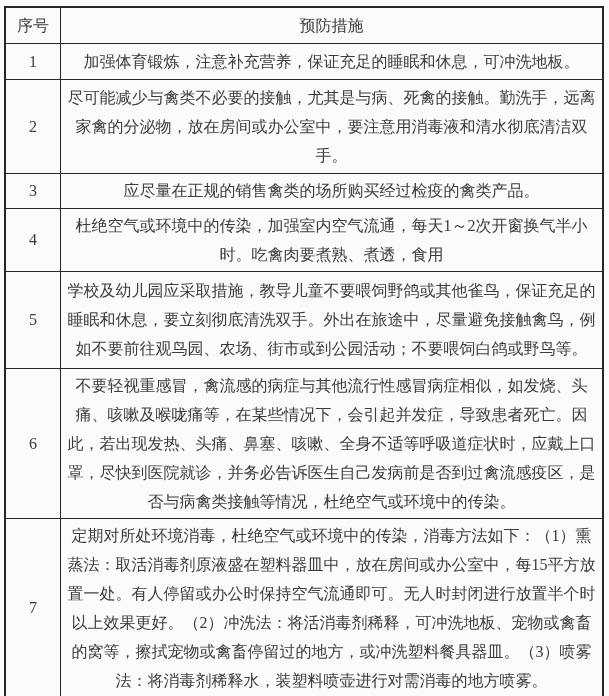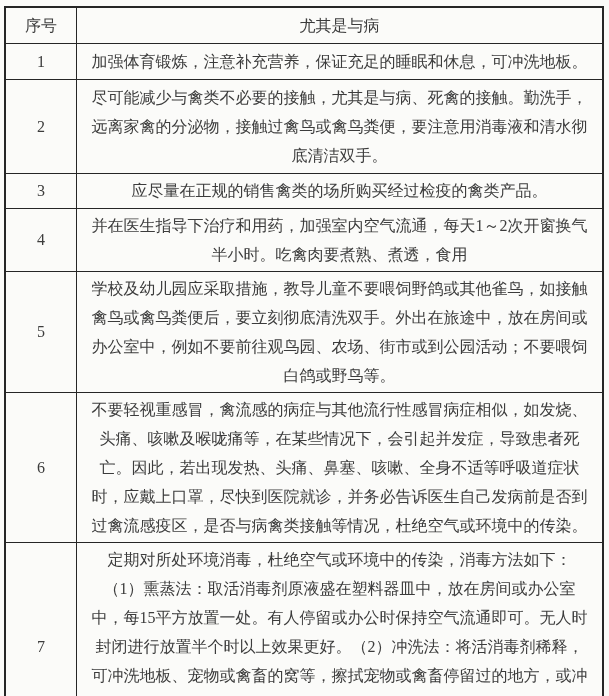--- a/index.html
+++ b/index.html
@@ -23,21 +23,21 @@
     table-layout: fixed;
     background: transparent;
   }
   .doc-table td, .doc-table th {
     border: 1px solid #262626;
     font-size: 16px;
     font-weight: normal;
     line-height: 29px;
     text-align: center;
     vertical-align: middle;
-    padding: 2px 11px;
+    padding: 2px 3px;
     letter-spacing: 0;
     word-break: break-all;
   }
   .doc-table {
     border: 2px solid #262626;
   }
   .col-no {
     width: 48px;
   }
   
@@ -50,41 +50,41 @@
   tr.h-r6 { height: 150px; }
   tr.h-r7 { height: 174px; }
 </style>
 </head>
 <body>
 
 <table class="doc-table">
   <tbody>
     <tr class="h-header">
       <td class="col-no">序号</td>
-      <td>尤其是与病</td>
+      <td>预防措施</td>
     </tr>
     <tr class="h-r1">
       <td class="col-no">1</td>
       <td>加强体育锻炼，注意补充营养，保证充足的睡眠和休息，可冲洗地板。</td>
     </tr>
     <tr class="h-r2">
       <td class="col-no">2</td>
-      <td>尽可能减少与禽类不必要的接触，尤其是与病、死禽的接触。勤洗手，远离家禽的分泌物，接触过禽鸟或禽鸟粪便，要注意用消毒液和清水彻底清洁双手。</td>
+      <td>尽可能减少与禽类不必要的接触，尤其是与病、死禽的接触。勤洗手，远离家禽的分泌物，放在房间或办公室中，要注意用消毒液和清水彻底清洁双手。</td>
     </tr>
     <tr class="h-r3">
       <td class="col-no">3</td>
       <td>应尽量在正规的销售禽类的场所购买经过检疫的禽类产品。</td>
     </tr>
     <tr class="h-r4">
       <td class="col-no">4</td>
-      <td>并在医生指导下治疗和用药，加强室内空气流通，每天1～2次开窗换气半小时。吃禽肉要煮熟、煮透，食用</td>
+      <td>杜绝空气或环境中的传染，加强室内空气流通，每天1～2次开窗换气半小时。吃禽肉要煮熟、煮透，食用</td>
     </tr>
     <tr class="h-r5">
       <td class="col-no">5</td>
-      <td>学校及幼儿园应采取措施，教导儿童不要喂饲野鸽或其他雀鸟，如接触禽鸟或禽鸟粪便后，要立刻彻底清洗双手。外出在旅途中，放在房间或办公室中，例如不要前往观鸟园、农场、街市或到公园活动；不要喂饲白鸽或野鸟等。</td>
+      <td>学校及幼儿园应采取措施，教导儿童不要喂饲野鸽或其他雀鸟，保证充足的睡眠和休息，要立刻彻底清洗双手。外出在旅途中，尽量避免接触禽鸟，例如不要前往观鸟园、农场、街市或到公园活动；不要喂饲白鸽或野鸟等。</td>
     </tr>
     <tr class="h-r6">
       <td class="col-no">6</td>
       <td>不要轻视重感冒，禽流感的病症与其他流行性感冒病症相似，如发烧、头痛、咳嗽及喉咙痛等，在某些情况下，会引起并发症，导致患者死亡。因此，若出现发热、头痛、鼻塞、咳嗽、全身不适等呼吸道症状时，应戴上口罩，尽快到医院就诊，并务必告诉医生自己发病前是否到过禽流感疫区，是否与病禽类接触等情况，杜绝空气或环境中的传染。</td>
     </tr>
     <tr class="h-r7">
       <td class="col-no">7</td>
       <td>定期对所处环境消毒，杜绝空气或环境中的传染，消毒方法如下：（1）熏蒸法：取活消毒剂原液盛在塑料器皿中，放在房间或办公室中，每15平方放置一处。有人停留或办公时保持空气流通即可。无人时封闭进行放置半个时以上效果更好。（2）冲洗法：将活消毒剂稀释，可冲洗地板、宠物或禽畜的窝等，擦拭宠物或禽畜停留过的地方，或冲洗塑料餐具器皿。（3）喷雾法：将消毒剂稀释水，装塑料喷壶进行对需消毒的地方喷雾。</td>
     </tr>
   </tbody>

